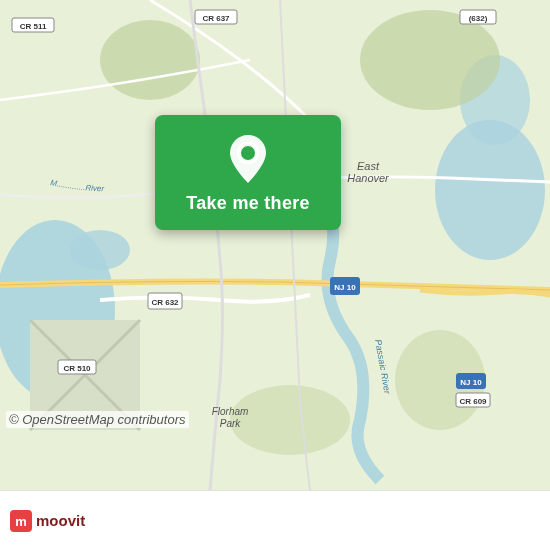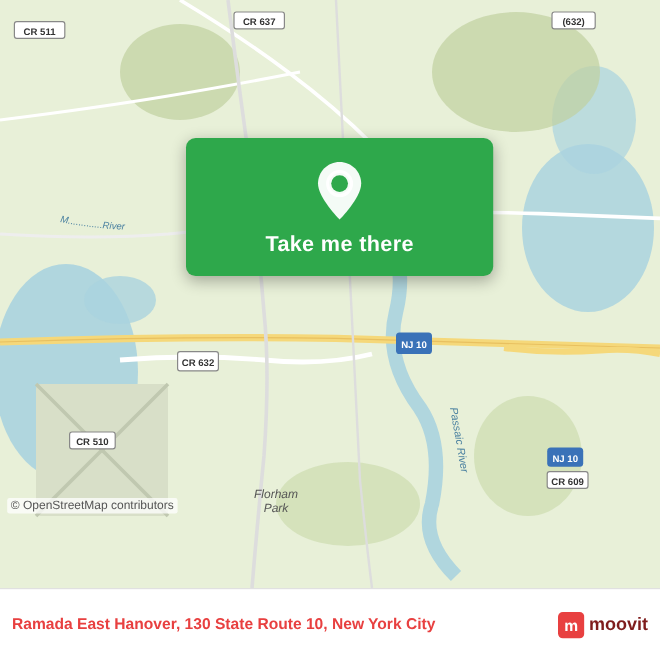--- a/index.html
+++ b/index.html
@@ -17,21 +17,21 @@
       position: relative;
       overflow: hidden;
       background-color: #e8f0d8;
     }
 
     
     #take-me-there-card {
       position: absolute;
       top: 115px;
       left: 155px;
-      width: 256px;
+      width: 186px;
       background: #2ea84b;
       border-radius: 8px;
       padding: 18px 20px 16px;
       display: flex;
       flex-direction: column;
       align-items: center;
       box-shadow: 0 4px 12px rgba(0,0,0,0.3);
       cursor: pointer;
       z-index: 10;
     }
@@ -93,26 +93,27 @@
       font-size: 15px;
       font-weight: bold;
       color: #7f1d1d;
     }
 
     
     #osm-attr {
       position: absolute;
       bottom: 62px;
       left: 6px;
-      font-size: 10px;
+      font-size: 13px;
       color: #555;
       background: rgba(255,255,255,0.75);
       padding: 1px 3px;
       border-radius: 2px;
       z-index: 5;
+      font-style: italic;
     }
   </style>
 </head>
 <body>
 
 <div id="map-container">
 
   <svg width="550" height="490" style="position:absolute;top:0;left:0;">
 
     <rect width="550" height="490" fill="#e8f0d8"></rect>
@@ -206,23 +207,20 @@
     <span class="btn-label">Take me there</span>
   </div>
 
   <div id="osm-attr">
     <span>© OpenStreetMap contributors</span>
   </div>
 
 </div>
 
 <div id="bottom-bar">
-  <div class="address-text">
-    <span>Ramada East Hanover, 130 State Route 10, New York City</span>
-  </div>
   <div id="moovit-logo">
 
     <svg class="moovit-icon" width="22" height="22" viewBox="0 0 22 22">
       <rect width="22" height="22" rx="4" fill="#e84040"></rect>
       <text x="11" y="16" text-anchor="middle" font-size="13" font-weight="bold" fill="white" font-family="Arial">m</text>
     </svg>
     <span class="moovit-text">moovit</span>
   </div>
 </div>
 

